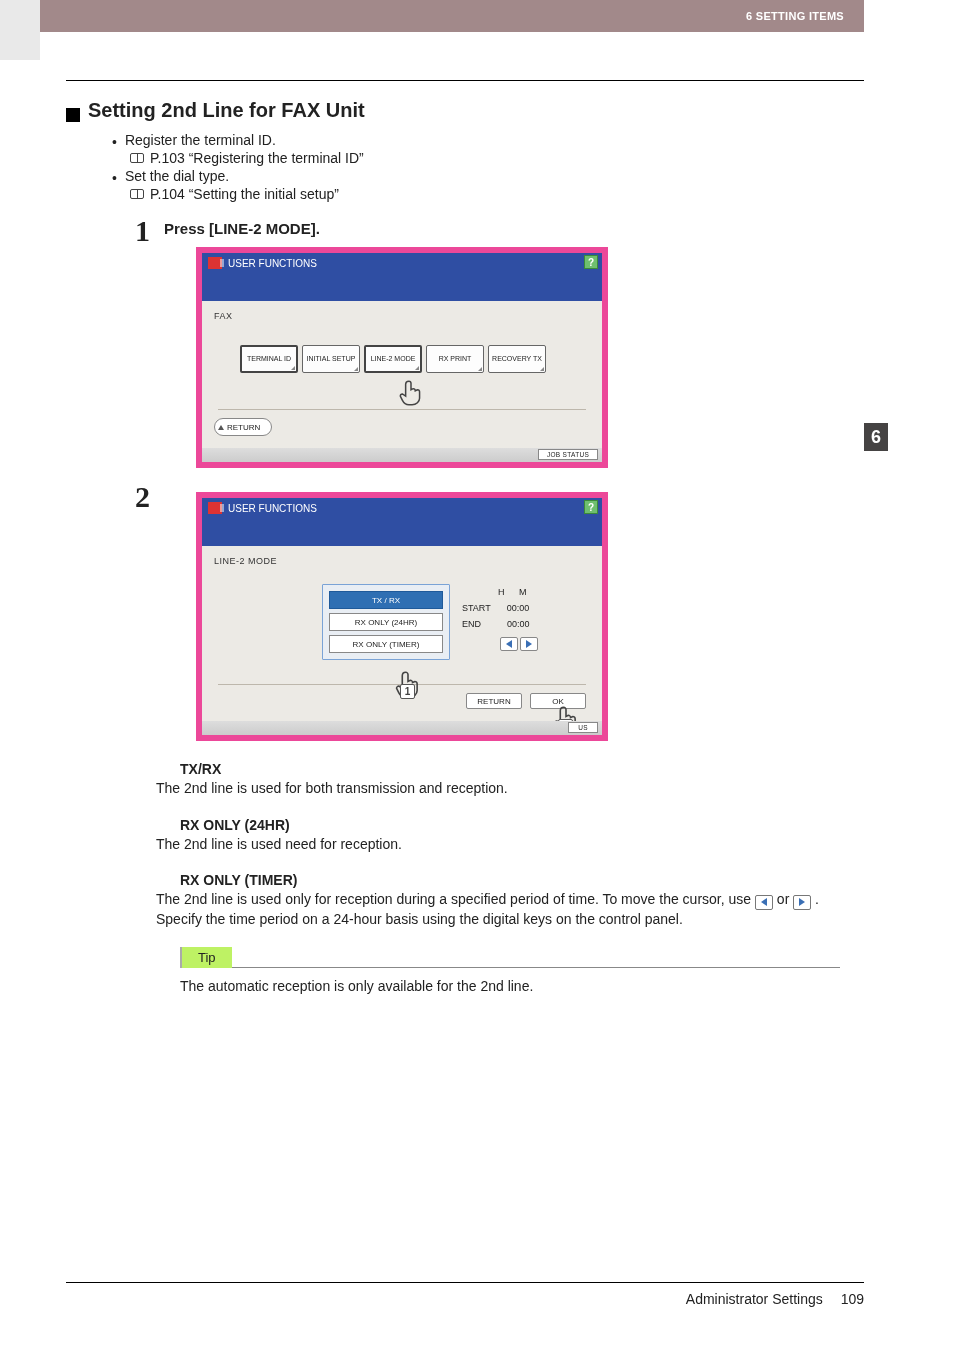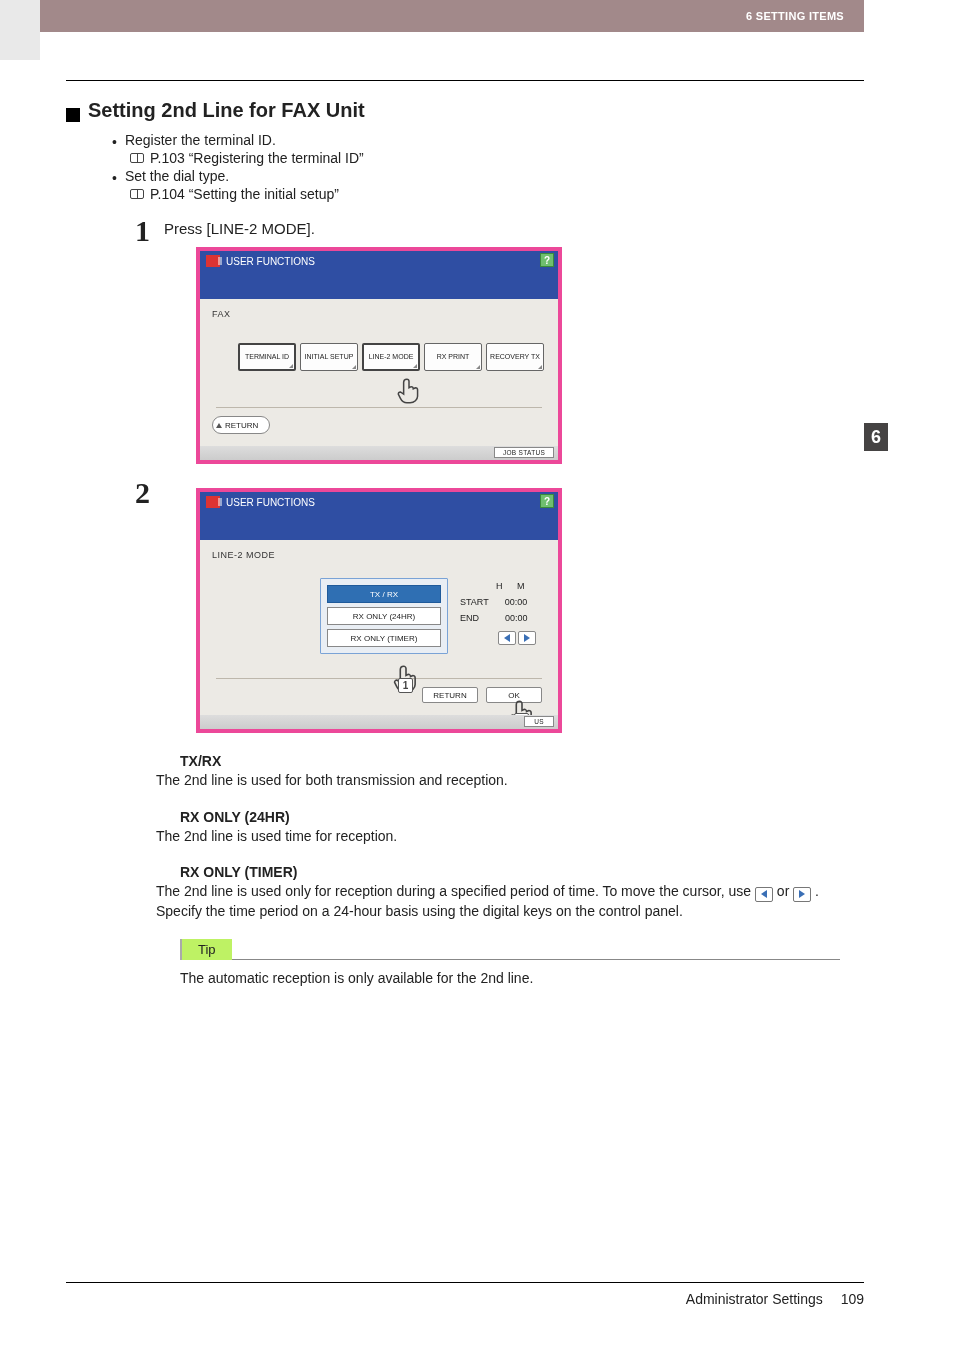--- a/index.html
+++ b/index.html
@@ -22,22 +22,22 @@
   .bullets { margin-left: 46px; margin-top: 4px; }
   .bullets li { list-style: none; margin: 2px 0; }
   .bullet-row { display: flex; align-items: flex-start; gap: 8px; }
   .dot { padding-top: 2px; }
   .ref { margin-left: 18px; display: flex; align-items: center; gap: 6px; font-size: 14px; }
   .book { width: 14px; height: 10px; border: 1px solid #444; border-radius: 2px; position: relative; display: inline-block; }
   .book::after { content: ""; position: absolute; left: 50%; top: 0; bottom: 0; width: 1px; background: #444; }
   .step { display: flex; gap: 14px; margin-top: 14px; margin-left: 56px; }
   .step-num { font-family: Georgia, 'Times New Roman', serif; font-size: 30px; font-weight: bold; line-height: 1; width: 28px; text-align: right; }
   .step-body { flex: 1; }
-  .step-title { font-weight: normal; font-size: 15px; margin-top: 4px; }
-  .panel { width: 366px; margin-top: 10px; margin-left: 32px; border: 4px solid #ec4899; background: #fff; position: relative; }
+  .step-title { font-weight: bold; font-size: 15px; margin-top: 4px; }
+  .panel { width: 412px; margin-top: 10px; margin-left: 32px; border: 6px solid #ec4899; background: #fff; position: relative; }
   .panel-top { height: 20px; background: #2f4ea3; display: flex; align-items: center; color: #fff; font-size: 10px; padding-left: 6px; position: relative; }
   .panel-top .dev-icon { width: 14px; height: 12px; background: #d33; margin-right: 6px; position: relative; }
   .panel-top .dev-icon::after { content: ""; position: absolute; right: -2px; top: 2px; width: 4px; height: 8px; background: #fff; opacity: .5; }
   .panel-top .help { position: absolute; right: 4px; top: 2px; width: 14px; height: 14px; background: #6fbf6f; color: #fff; font-size: 10px; font-weight: bold; display: flex; align-items: center; justify-content: center; border: 1px solid #3a8a3a; }
   .panel-blue { height: 28px; background: #2f4ea3; }
   .panel-body { background: #eceae5; padding: 10px 12px 12px; min-height: 130px; position: relative; }
   .crumb { font-size: 9px; color: #333; letter-spacing: 0.5px; }
   .btnrow { display: flex; gap: 4px; margin-top: 24px; margin-left: 26px; }
   .pbtn { width: 58px; height: 28px; border: 1px solid #666; background: #fdfdfd; font-size: 7px; display: flex; align-items: center; justify-content: center; text-align: center; line-height: 1.1; border-radius: 2px; position: relative; }
   .pbtn.sel { border: 2px solid #444; }
@@ -235,21 +235,21 @@
     </div>
   </div>
 
   <div class="defs">
     <div class="d">
       <b>TX/RX</b>
       <p>The 2nd line is used for both transmission and reception.</p>
     </div>
     <div class="d">
       <b>RX ONLY (24HR)</b>
-      <p>The 2nd line is used time for reception.</p>
+      <p>The 2nd line is used need for reception.</p>
     </div>
     <div class="d">
       <b>RX ONLY (TIMER)</b>
       <p>
         <span>The 2nd line is used only for reception during a specified period of time. To move the cursor, use </span>
         <span class="inline-key">
             <span class="tri-l"></span>
           </span>
         <span> or </span>
         <span class="inline-key">

